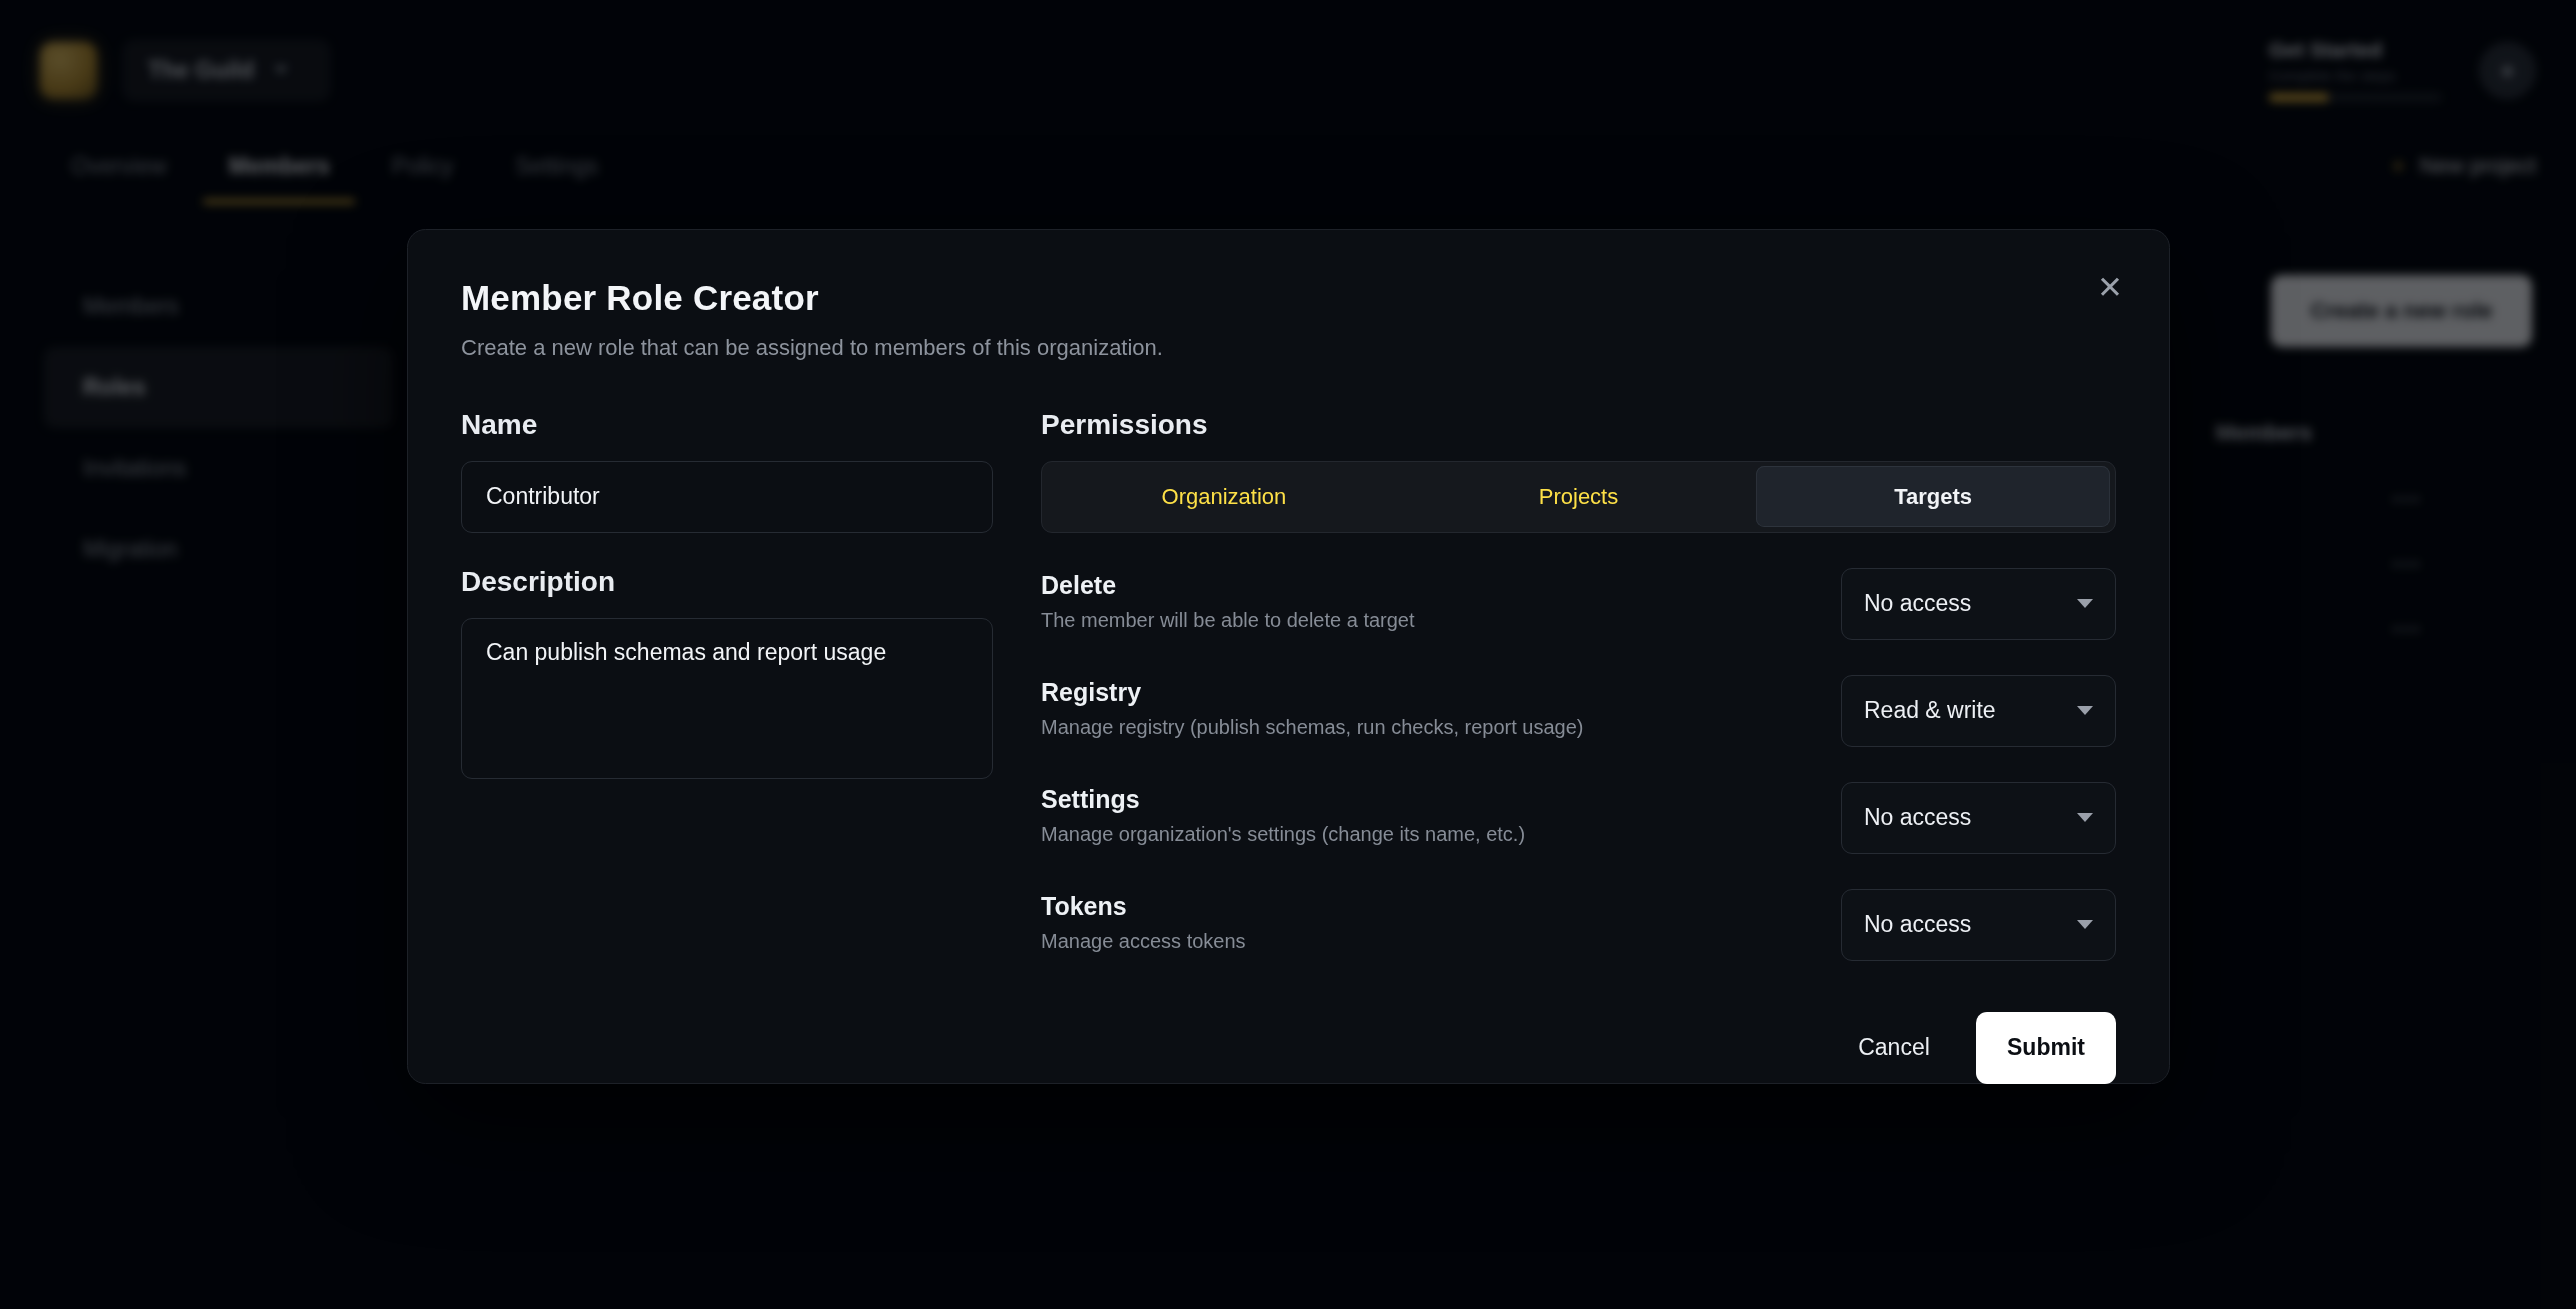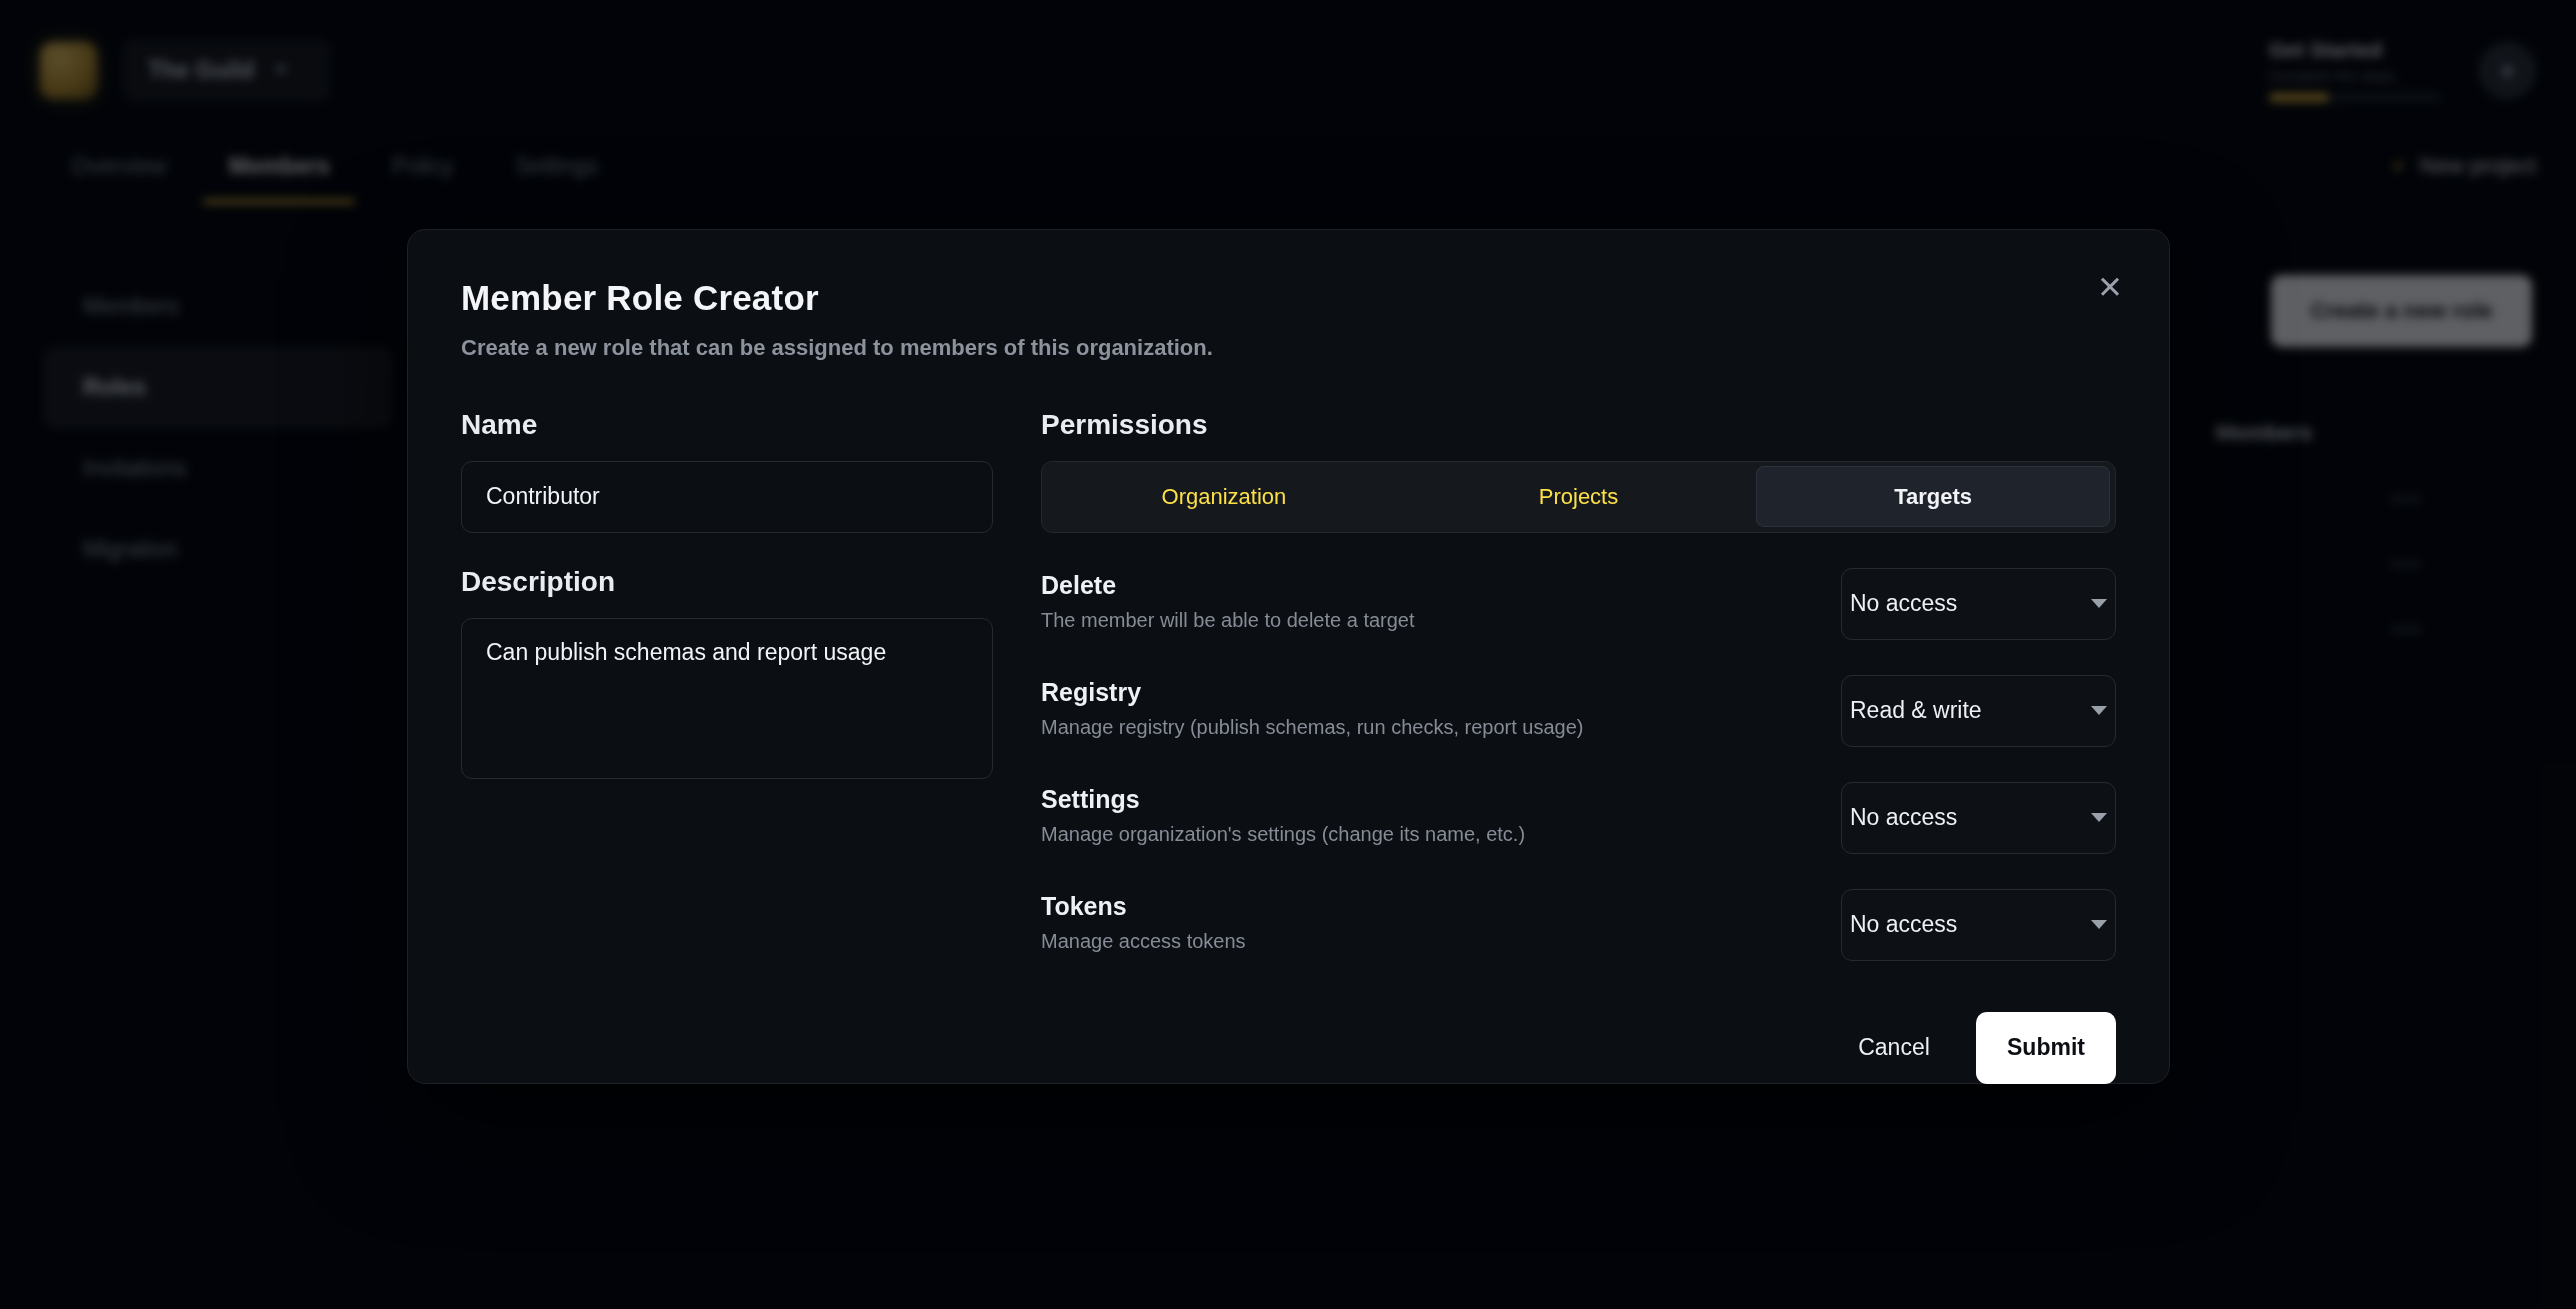--- a/index.html
+++ b/index.html
@@ -234,21 +234,20 @@
   .modal-title {
     color: #f3f5f8;
     font-size: 35px;
     font-weight: 700;
     letter-spacing: 0.2px;
   }
   .modal-subtitle {
     margin-top: 16.5px;
     color: #8d939d;
     font-size: 22px;
-    font-weight: bold;
   }
 
   .modal-body {
     margin-top: 48px;
     display: flex;
     gap: 48px;
   }
   .col-left { width: 532px; flex: none; }
   .col-right { flex: 1; }
 
@@ -326,21 +325,21 @@
   }
   .select {
     width: 275px;
     flex: none;
     height: 72px;
     border-radius: 11px;
     background: #0d1116;
     border: 0.9px solid #262b33;
     display: flex;
     align-items: center;
-    padding: 0 8px;
+    padding: 0 22px;
     color: #edf0f4;
     font-size: 23px;
   }
   .select .sel-chevron {
     margin-left: auto;
     width: 0; height: 0;
     border-left: 8.3px solid transparent;
     border-right: 8.3px solid transparent;
     border-top: 9.2px solid #9aa0aa;
   }

